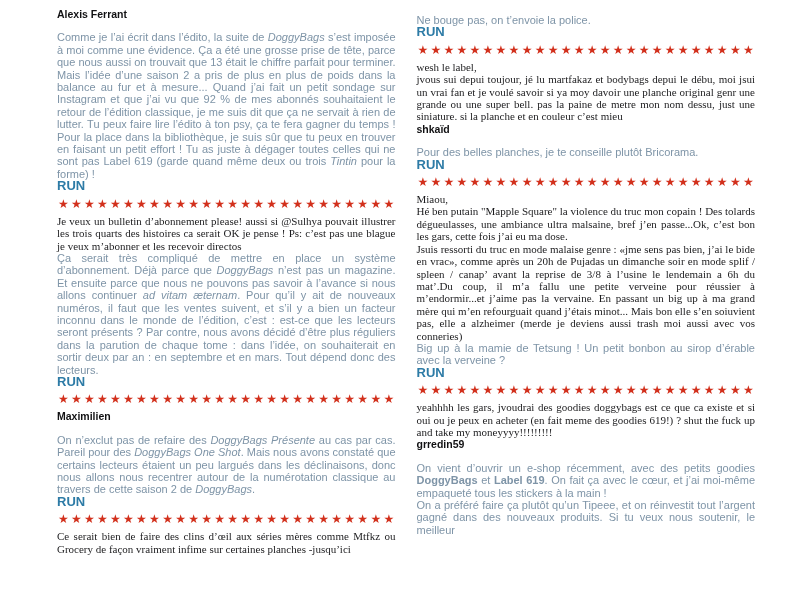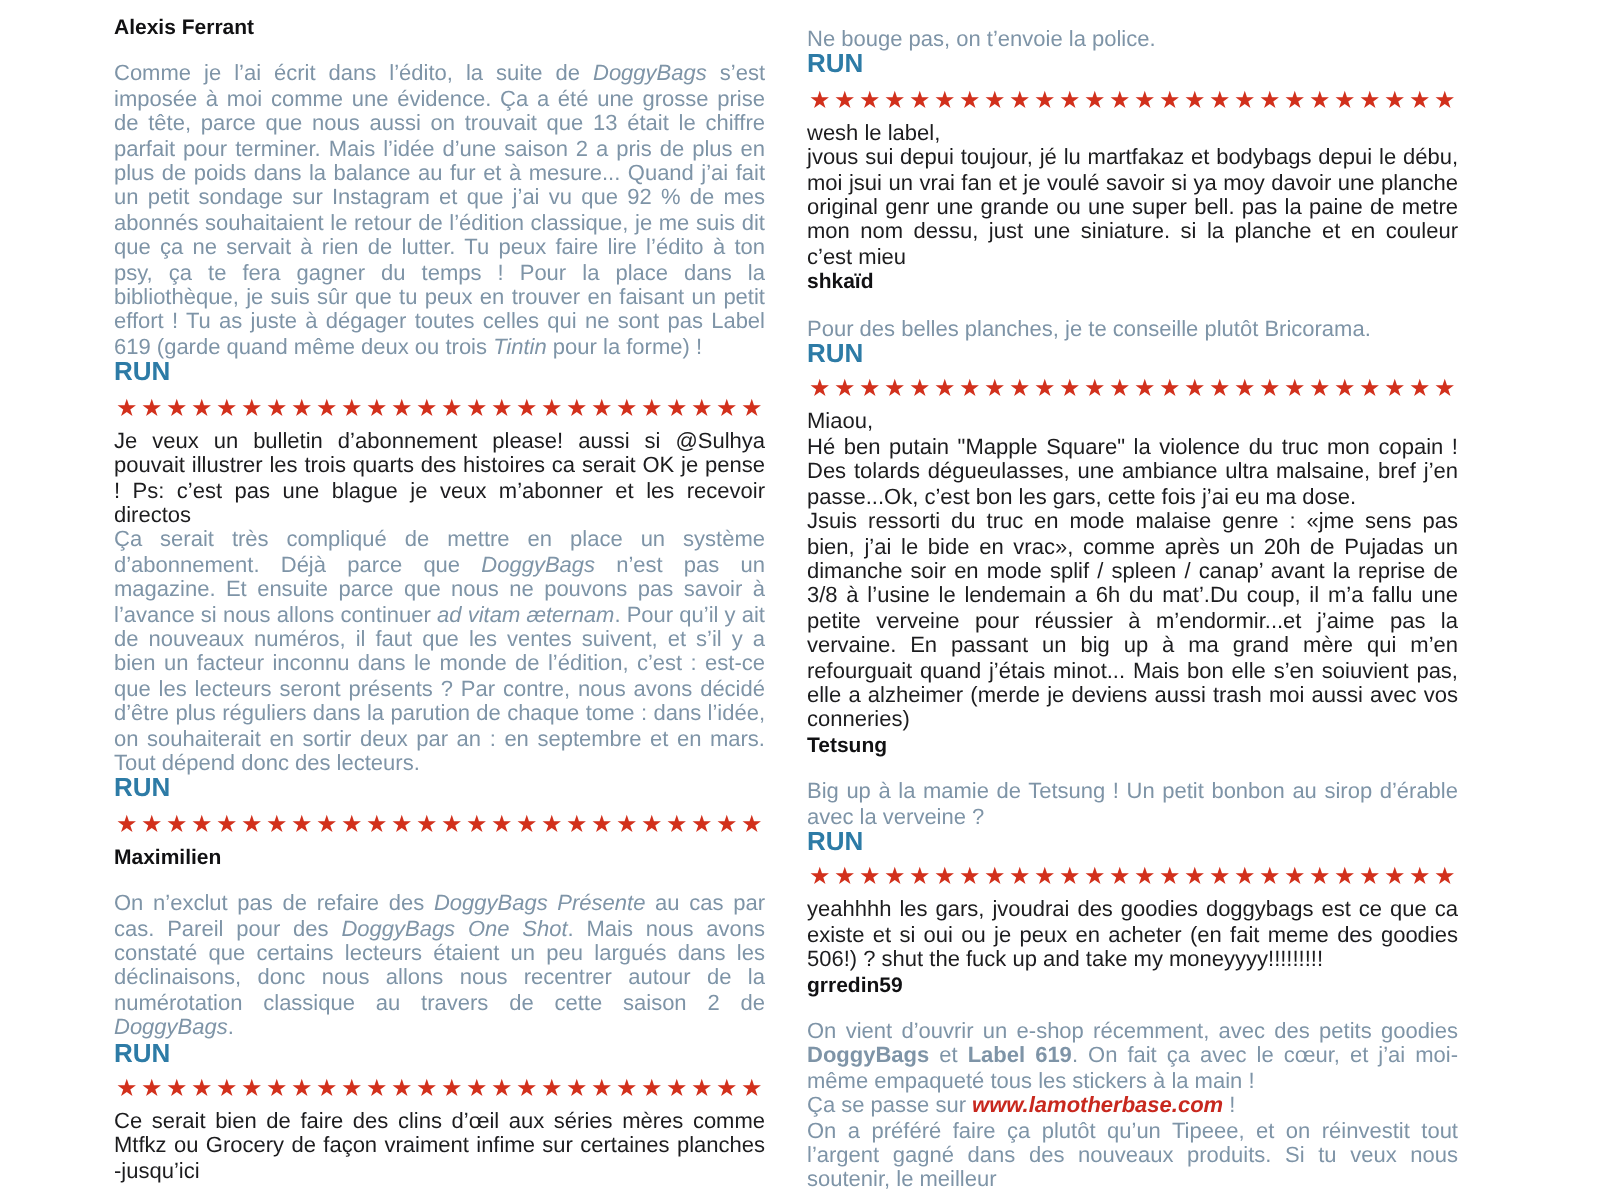--- a/index.html
+++ b/index.html
@@ -5,39 +5,39 @@
   html, body {
     margin: 0; padding: 0;
     width: 800px; height: 600px;
     background: #ffffff;
     overflow: hidden;
     font-family: "Liberation Sans", "DejaVu Sans", sans-serif;
   }
   .page {
     box-sizing: border-box;
     width: 800px; height: 600px;
-    padding: 8px 71px 0 57px;
+    padding: 8px 45px 0 57px;
     display: flex;
     gap: 21px;
     overflow: hidden;
   }
   .column {
     flex: 1 1 0;
     min-width: 0;
   }
   .column:nth-child(2) { padding-top: 6px; }
   .question, .answer {
     font-size: 11px;
     line-height: 12.4px;
   }
   .question p, .answer p {
     margin: 0;
     text-align: justify;
   }
-  .question { color: #1c1c1e; }
+  .question { color: #1c1c1e; font-family: Liberation Serif, serif; }
   .answer  { color: #7e94a7; }
   .author {
     font-size: 10.5px;
     line-height: 12.4px;
     font-weight: 700;
     color: #111113;
     margin: 0 0 11px 0;
   }
   .run {
     font-size: 13px;
@@ -243,21 +243,20 @@
         <span class="star">★</span>
         <span class="star">★</span>
         <span class="star">★</span>
         <span class="star">★</span>
       </div>
       <div class="question">
         <p><span>Miaou,</span></p>
         <p><span>Hé ben putain "Mapple Square" la violence du truc mon copain ! Des tolards dégueulasses, une ambiance ultra malsaine, bref j’en passe...Ok, c’est bon les gars, cette fois j’ai eu ma dose.</span></p>
         <p><span>Jsuis ressorti du truc en mode malaise genre : «jme sens pas bien, j’ai le bide en vrac», comme après un 20h de Pujadas un dimanche soir en mode splif / spleen / canap’ avant la reprise de 3/8 à l’usine le lendemain a 6h du mat’.Du coup, il m’a fallu une petite verveine pour réussier à m’endormir...et j’aime pas la vervaine. En passant un big up à ma grand mère qui m’en refourguait quand j’étais minot... Mais bon elle s’en soiuvient pas, elle a alzheimer (merde je deviens aussi trash moi aussi avec vos conneries)</span></p>
       </div>
-      <div class="author">Tetsung</div>
       <div class="answer">
         <p><span>Big up à la mamie de Tetsung ! Un petit bonbon au sirop d’érable avec la verveine ?</span></p>
       </div>
       <div class="run">RUN</div>
       <div class="stars">
         <span class="star">★</span>
         <span class="star">★</span>
         <span class="star">★</span>
         <span class="star">★</span>
         <span class="star">★</span>
@@ -277,22 +276,21 @@
         <span class="star">★</span>
         <span class="star">★</span>
         <span class="star">★</span>
         <span class="star">★</span>
         <span class="star">★</span>
         <span class="star">★</span>
         <span class="star">★</span>
         <span class="star">★</span>
       </div>
       <div class="question">
-        <p><span>yeahhhh les gars, jvoudrai des goodies doggybags est ce que ca existe et si oui ou je peux en acheter (en fait meme des goodies 506!) ? shut the fuck up and take my moneyyyy!!!!!!!!!</span></p>
+        <p><span>yeahhhh les gars, jvoudrai des goodies doggybags est ce que ca existe et si oui ou je peux en acheter (en fait meme des goodies 619!) ? shut the fuck up and take my moneyyyy!!!!!!!!!</span></p>
       </div>
       <div class="author">grredin59</div>
       <div class="answer">
         <p><span>On vient d’ouvrir un e-shop récemment, avec des petits goodies </span><span class="bd">DoggyBags</span><span> et </span><span class="bd">Label 619</span><span>. On fait ça avec le cœur, et j’ai moi-même empaqueté tous les stickers à la main !</span></p>
-        <p><span>Ça se passe sur </span><span class="link">www.lamotherbase.com</span><span> !</span></p>
         <p><span>On a préféré faire ça plutôt qu’un Tipeee, et on réinvestit tout l’argent gagné dans des nouveaux produits. Si tu veux nous soutenir, le meilleur</span></p>
       </div>
     </div>
 </div>
 
 </body></html>

